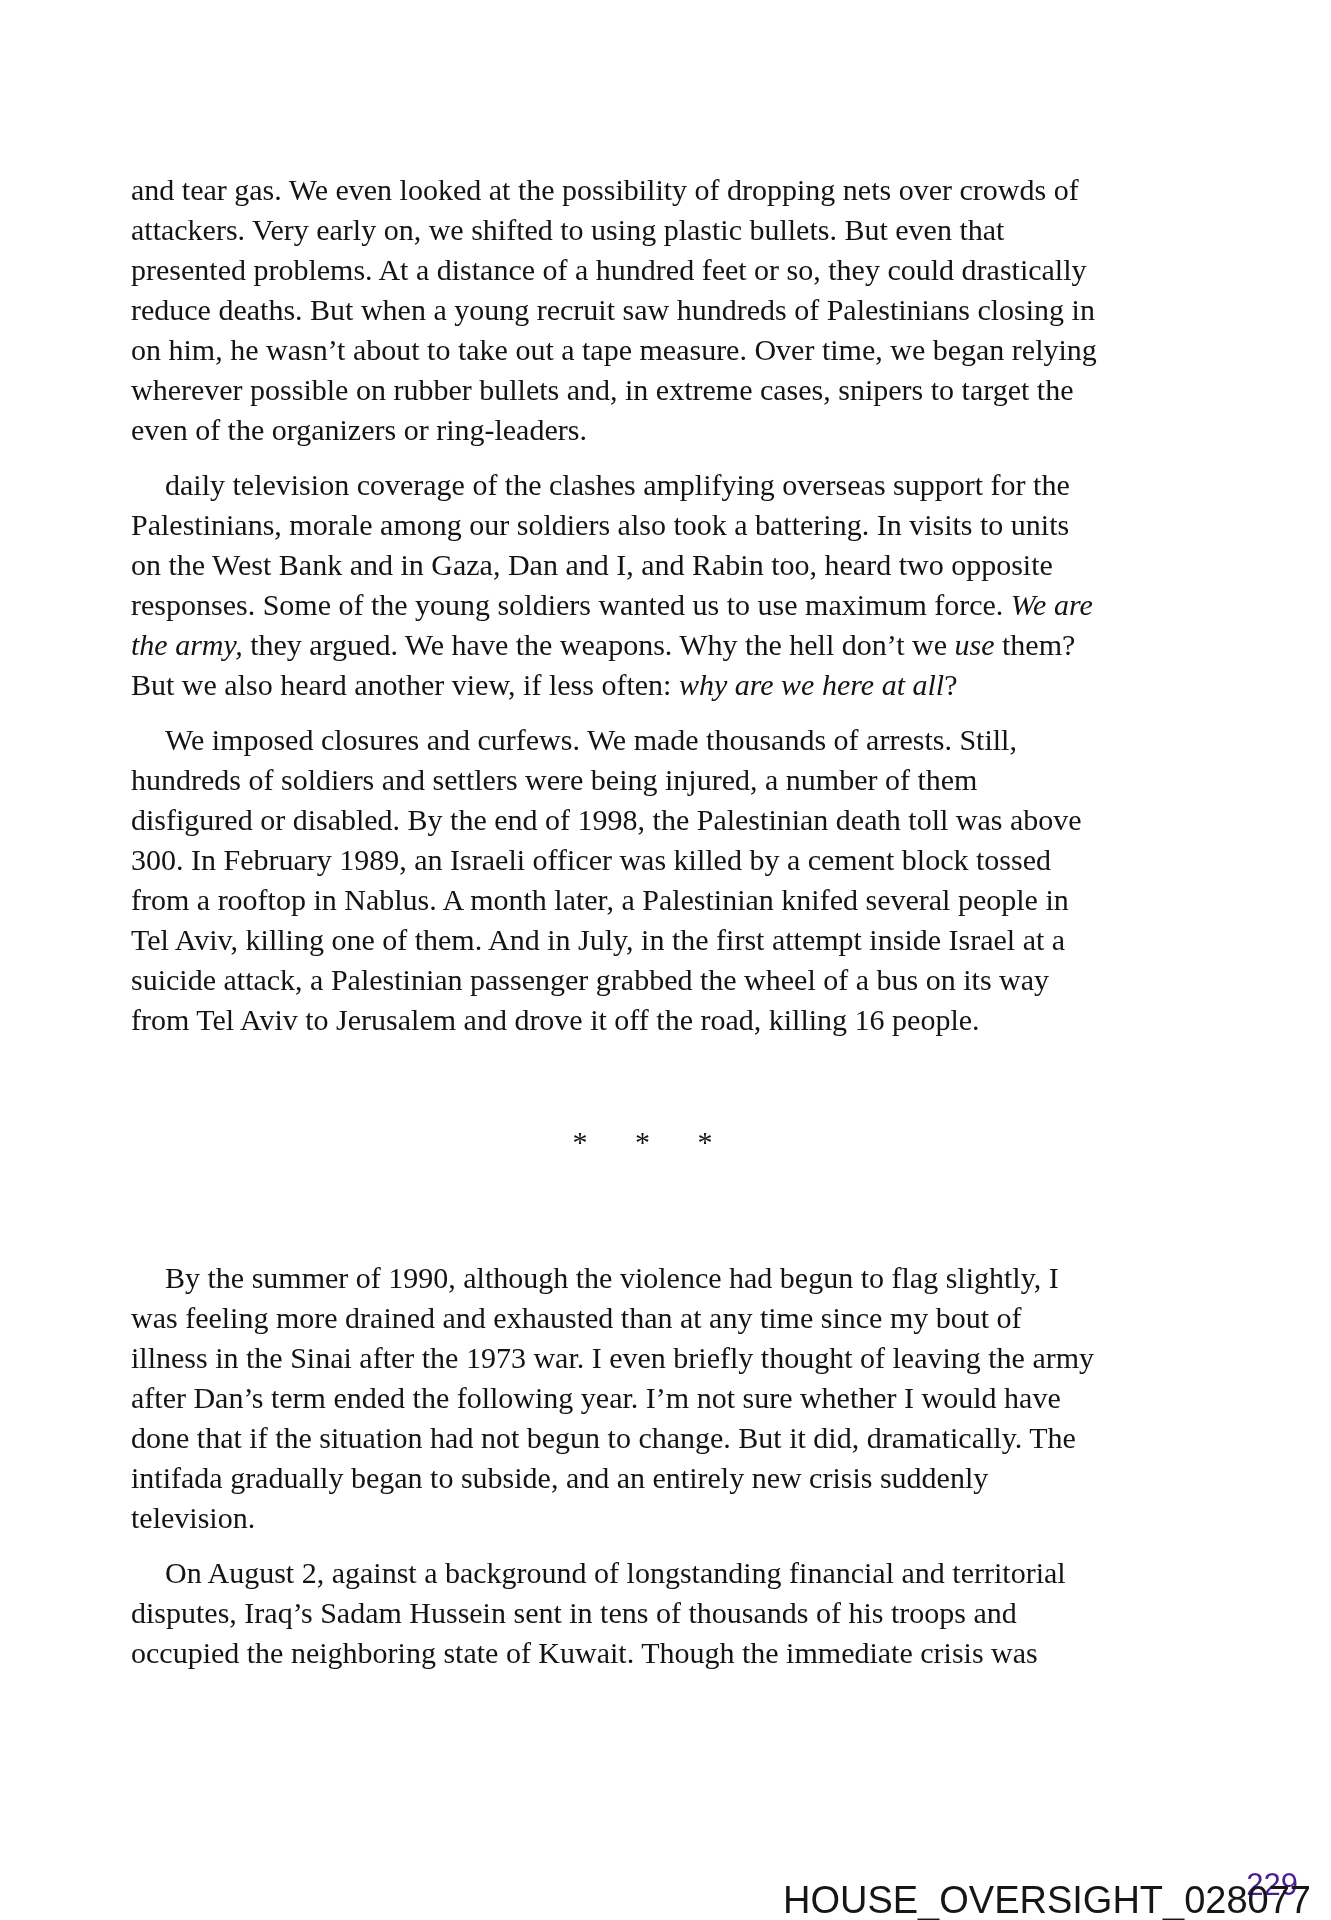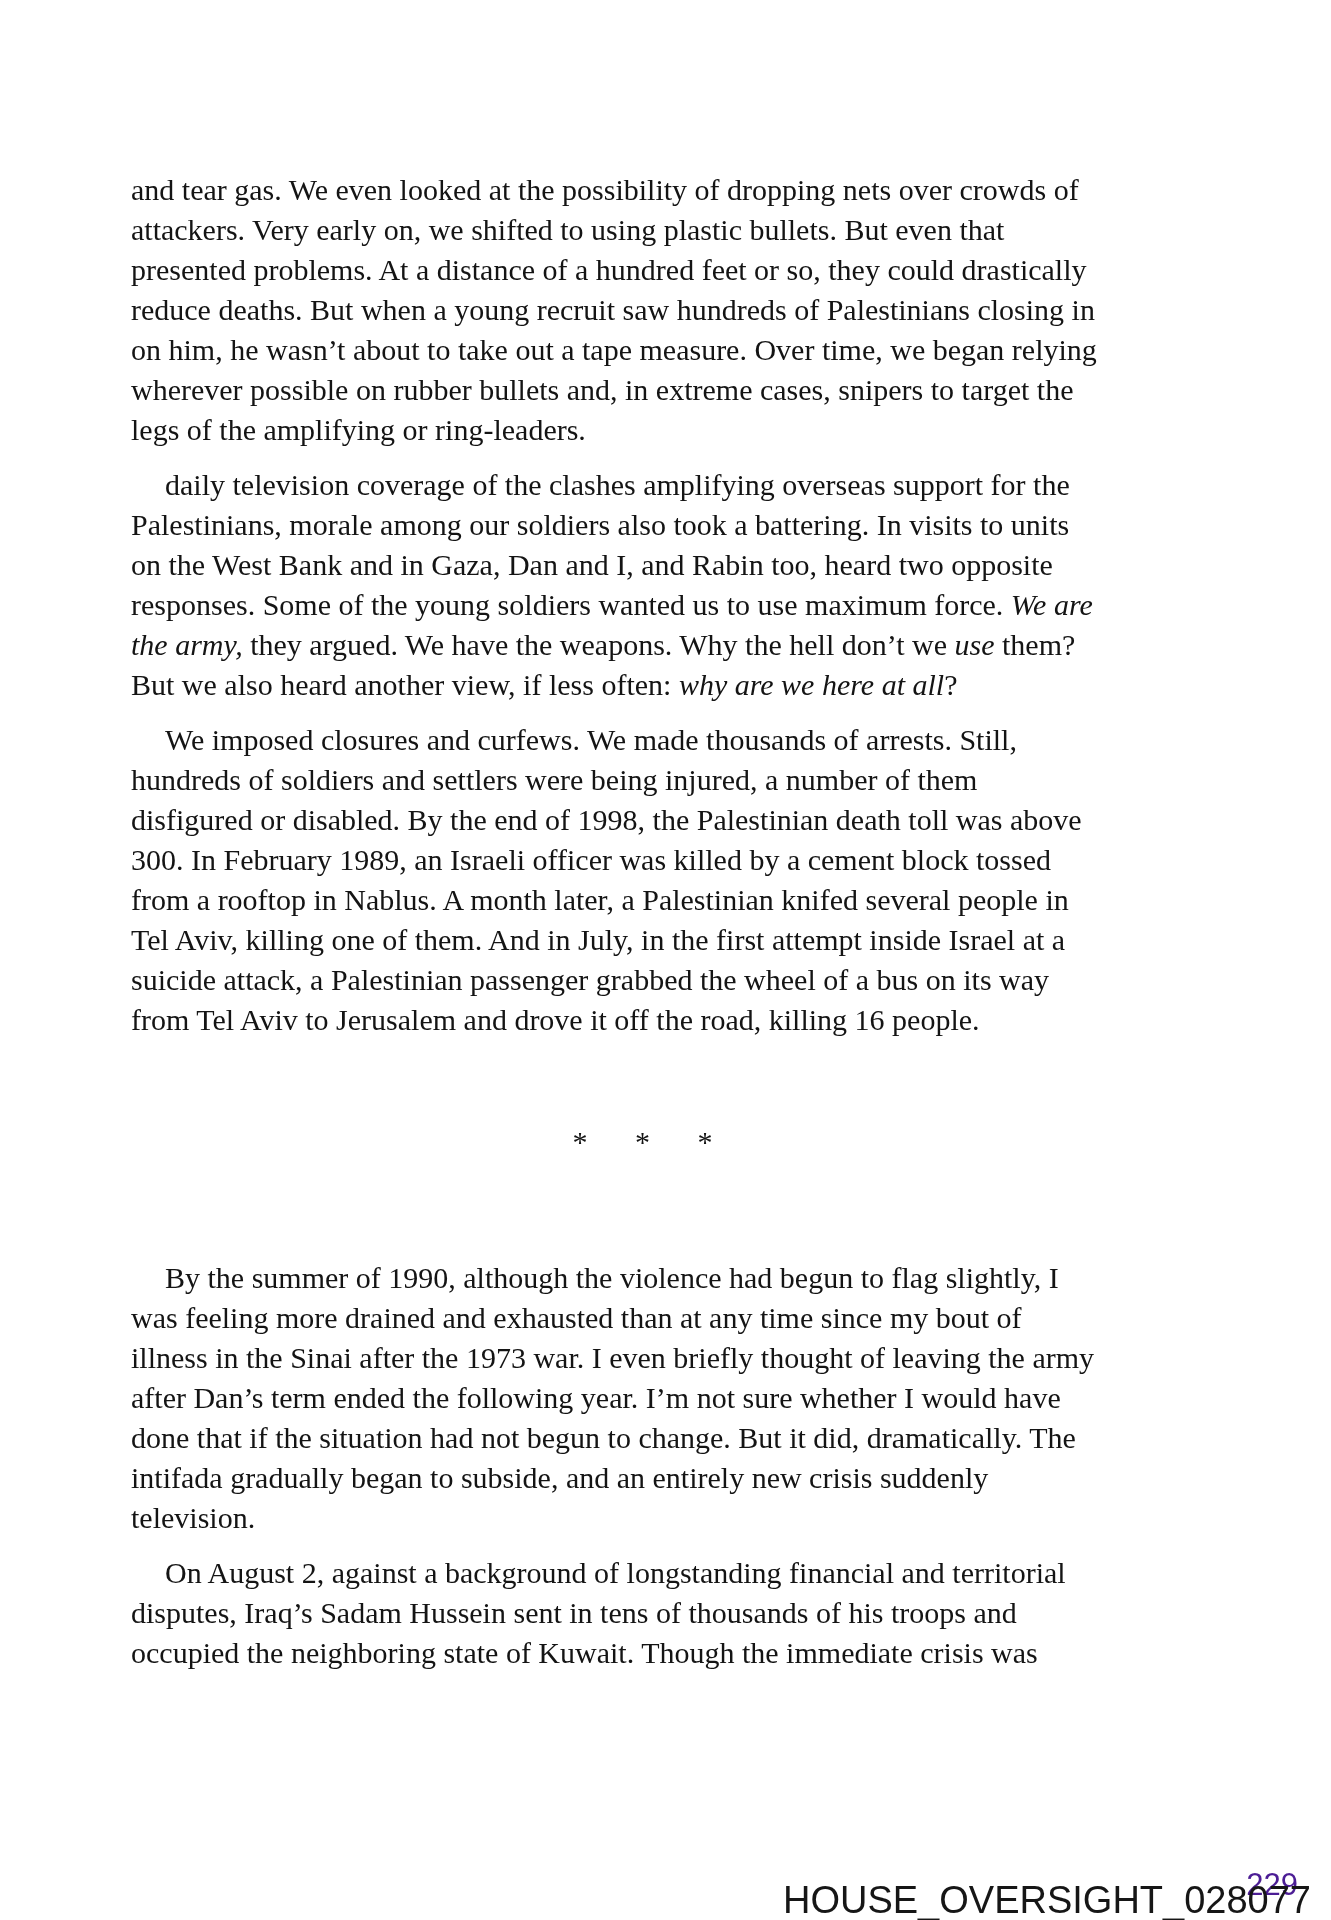--- a/index.html
+++ b/index.html
@@ -68,21 +68,21 @@
 
 <div class="page">
   <div class="text-block">
       <div class="paragraph">
         <div class="line"><span>and tear gas. We even looked at the possibility of dropping nets over crowds of</span></div>
         <div class="line"><span>attackers. Very early on, we shifted to using plastic bullets. But even that</span></div>
         <div class="line"><span>presented problems. At a distance of a hundred feet or so, they could drastically</span></div>
         <div class="line"><span>reduce deaths. But when a young recruit saw hundreds of Palestinians closing in</span></div>
         <div class="line"><span>on him, he wasn’t about to take out a tape measure. Over time, we began relying</span></div>
         <div class="line"><span>wherever possible on rubber bullets and, in extreme cases, snipers to target the</span></div>
-        <div class="line"><span>legs of the amplifying or ring-leaders.</span></div>
+        <div class="line"><span>even of the organizers or ring-leaders.</span></div>
       </div>
       <div class="paragraph indent">
         <div class="line"><span>daily television coverage of the clashes amplifying overseas support for the</span></div>
         <div class="line"><span>Palestinians, morale among our soldiers also took a battering. In visits to units</span></div>
         <div class="line"><span>on the West Bank and in Gaza, Dan and I, and Rabin too, heard two opposite</span></div>
         <div class="line"><span>responses. Some of the young soldiers wanted us to use maximum force. </span><em>We are</em></div>
         <div class="line"><em>the army,</em><span> they argued. We have the weapons. Why the hell don’t we </span><em>use</em><span> them?</span></div>
         <div class="line"><span>But we also heard another view, if less often: </span><em>why are we here at all</em><span>?</span></div>
       </div>
       <div class="paragraph indent">

